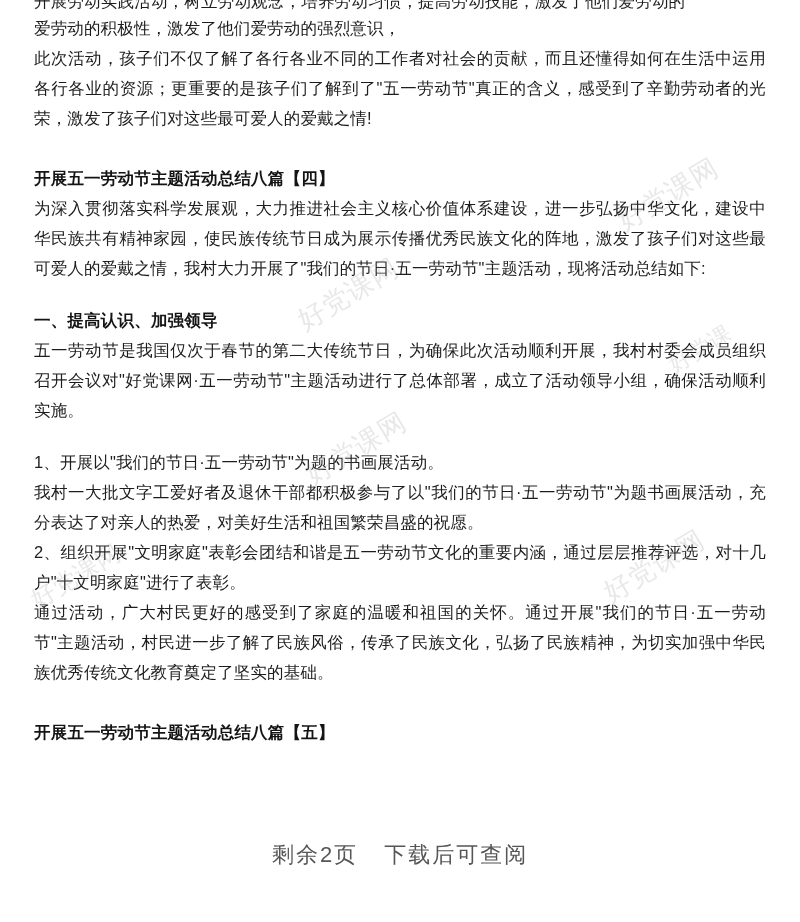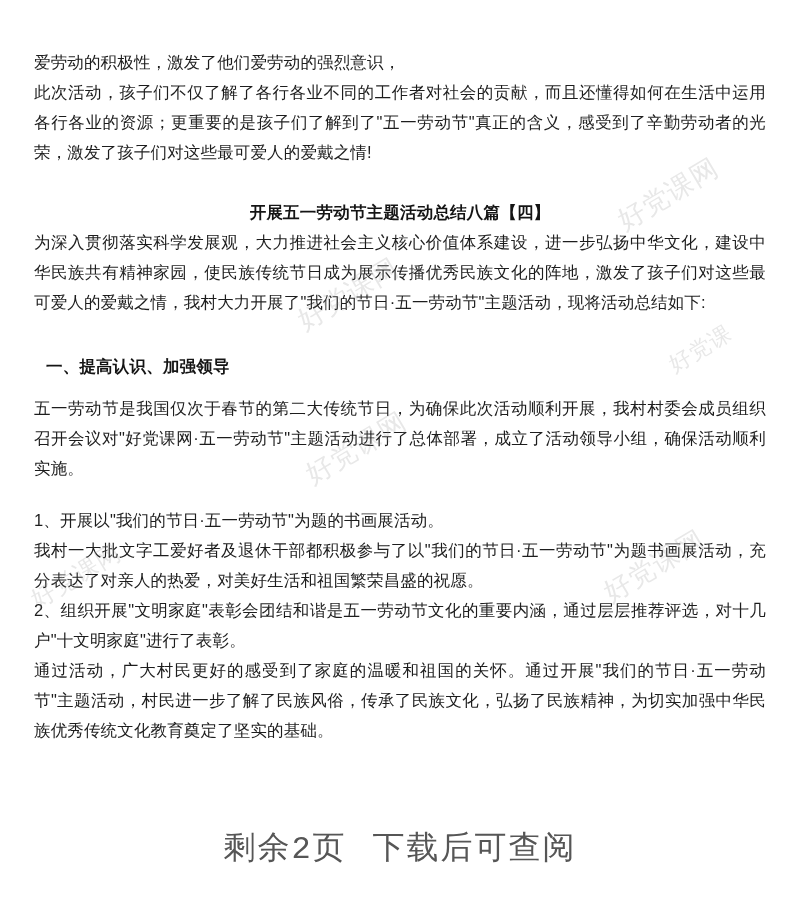--- a/index.html
+++ b/index.html
@@ -46,39 +46,38 @@
   
   .para {
     font-size: 16.5px;
     line-height: 30px;
     letter-spacing: 0.15px;
     text-align: justify;
     text-justify: inter-ideograph;
     margin: 0;
     color: #1d1d1d;
   }
-  .para.tight { line-height: 29px; margin-top: 48px; }
+  .para.tight { line-height: 29px; }
   .spacer-md { height: 22px; }
   .spacer-lg { height: 30px; }
 
   .heading {
     font-size: 16.5px;
     line-height: 30px;
     font-weight: bold;
     letter-spacing: 0.2px;
     margin: 0;
     color: #141414;
-    text-align: center;
   }
   .subheading {
     font-size: 16.5px;
     line-height: 30px;
     font-weight: bold;
     letter-spacing: 0.2px;
-    margin: 12px;
+    margin: 0;
     color: #141414;
   }
 
   
   .wm {
     position: absolute;
     font-size: 27px;
     color: rgba(140,140,140,0.20);
     font-family: "Liberation Serif", serif;
     white-space: nowrap;
@@ -94,39 +93,42 @@
   .wm-5 { left: 26px;  top: 560px; font-size: 24px; }
   .wm-6 { left: 666px; top: 334px; font-size: 22px; }
 
   
   .bottom-notice {
     position: absolute;
     left: 0;
     right: 0;
     bottom: 52px;
     text-align: center;
-    font-size: 32px;
+    font-size: 22px;
     color: #565656;
     letter-spacing: 2px;
-    font-family: Liberation Mono, monospace;
+    font-family: Liberation Sans, sans-serif;
   }
   .bottom-notice .gap { display: inline-block; width: 26px; }
 </style>
 </head>
 <body>
 
 <div class="page">
 
   <div class="wm wm-1">好党课网</div>
   <div class="wm wm-2">好党课网</div>
   <div class="wm wm-3">好党课网</div>
   <div class="wm wm-4">好党课网</div>
   <div class="wm wm-5">好党课网</div>
   <div class="wm wm-6">好党课</div>
 
+  <div class="clipped-row">
+    <div class="clip-inner">开展劳动实践活动，树立劳动观念，培养劳动习惯，提高劳动技能，激发了他们爱劳动的</div>
+  </div>
 
   <p class="para tight">爱劳动的积极性，激发了他们爱劳动的强烈意识，</p>
 
   <p class="para">此次活动，孩子们不仅了解了各行各业不同的工作者对社会的贡献，而且还懂得如何在生活中运用各行各业的资源；更重要的是孩子们了解到了"五一劳动节"真正的含义，感受到了辛勤劳动者的光荣，激发了孩子们对这些最可爱人的爱戴之情!</p>
 
   <div class="spacer-lg"></div>
 
   <p class="heading">开展五一劳动节主题活动总结八篇【四】</p>
 
   <p class="para">为深入贯彻落实科学发展观，大力推进社会主义核心价值体系建设，进一步弘扬中华文化，建设中华民族共有精神家园，使民族传统节日成为展示传播优秀民族文化的阵地，激发了孩子们对这些最可爱人的爱戴之情，我村大力开展了"我们的节日·五一劳动节"主题活动，现将活动总结如下:</p>
@@ -143,18 +145,19 @@
   <p class="para">1、开展以"我们的节日·五一劳动节"为题的书画展活动。</p>
 
   <p class="para">我村一大批文字工爱好者及退休干部都积极参与了以"我们的节日·五一劳动节"为题书画展活动，充分表达了对亲人的热爱，对美好生活和祖国繁荣昌盛的祝愿。</p>
 
   <p class="para">2、组织开展"文明家庭"表彰会团结和谐是五一劳动节文化的重要内涵，通过层层推荐评选，对十几户"十文明家庭"进行了表彰。</p>
 
   <p class="para">通过活动，广大村民更好的感受到了家庭的温暖和祖国的关怀。通过开展"我们的节日·五一劳动节"主题活动，村民进一步了解了民族风俗，传承了民族文化，弘扬了民族精神，为切实加强中华民族优秀传统文化教育奠定了坚实的基础。</p>
 
   <div class="spacer-lg"></div>
 
+  <p class="heading">开展五一劳动节主题活动总结八篇【五】</p>
 
   <div class="bottom-notice">
     <span>剩余2页</span><span class="gap"></span><span>下载后可查阅</span>
   </div>
 
 </div>
 
 </body></html>

